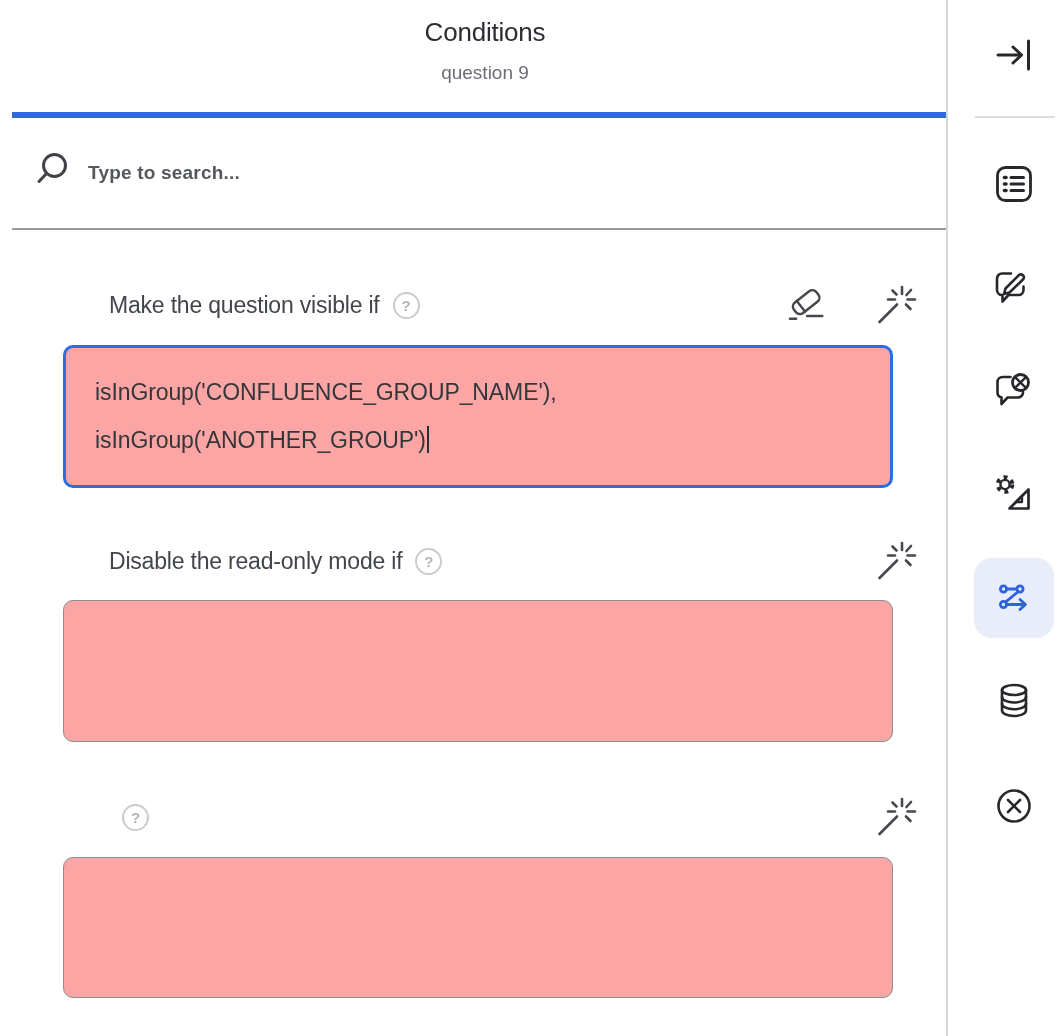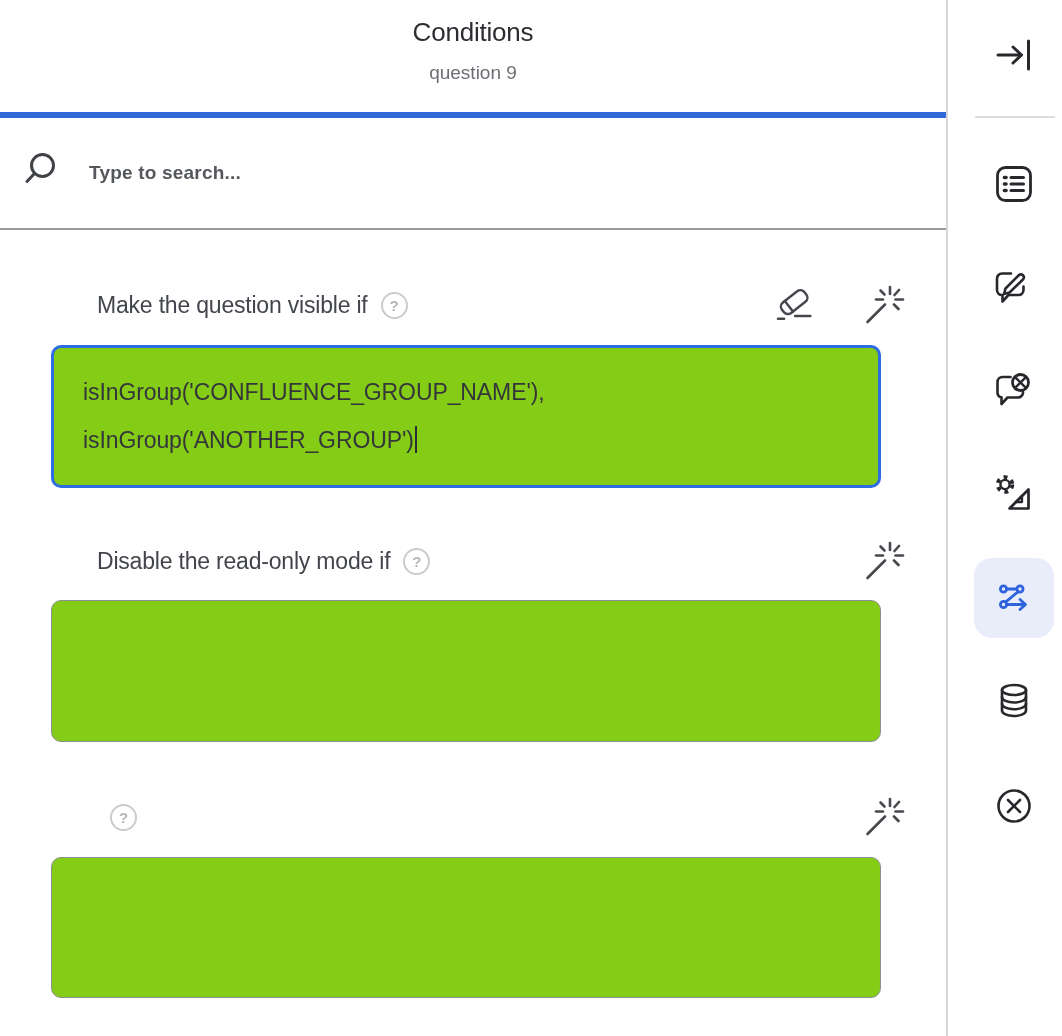--- a/index.html
+++ b/index.html
@@ -6,48 +6,48 @@
   body{
     width:1062px;height:1036px;position:relative;overflow:hidden;
     background:#ffffff;
     font-family:"Liberation Sans", sans-serif;
     -webkit-font-smoothing:antialiased;
   }
   *{box-sizing:border-box;}
   svg{display:block;fill:none;stroke:currentColor;stroke-linecap:round;stroke-linejoin:round;}
 
   
-  .panel{position:absolute;left:0;top:0;width:946px;height:1036px;background:#fff;}
+  .panel{position:absolute;left:12px;top:0;width:946px;height:1036px;background:#fff;}
 
   .title{position:absolute;left:0;top:17px;width:100%;text-align:center;
     font-size:26px;font-weight:500;color:#2b2d32;letter-spacing:-0.2px;}
   .subtitle{position:absolute;left:0;top:62px;width:100%;text-align:center;
     font-size:19px;font-weight:400;color:#6b6e74;}
   .blue-bar{position:absolute;left:0;top:112px;width:946px;height:6px;background:#3169d9;}
 
   .search-row{position:absolute;left:0;top:118px;width:946px;height:112px;
     border-bottom:2px solid #979a9f;display:flex;align-items:center;}
   .search-icon{color:#3f4247;margin-left:23px;width:44px;height:44px;flex:0 0 auto;}
-  .search-input{border:none;outline:none;background:transparent;margin-left:20px;
+  .search-input{border:none;outline:none;background:transparent;margin-left:7px;
     font-family:"Liberation Sans",sans-serif;font-size:19px;font-weight:700;color:#0f766e;
     letter-spacing:0.2px;width:700px;}
   .search-input::placeholder{color:#54575c;opacity:1;}
 
   .sec-row{position:absolute;left:52px;width:829px;height:40px;
     display:flex;align-items:center;padding-right:20px;margin-left:45px;}
   .row1{top:285px;} .row2{top:541px;} .row3{top:797px;}
   .sec-label{font-size:23px;color:#42454b;letter-spacing:-0.2px;white-space:nowrap;}
   .help{width:27px;height:27px;border:2.5px solid #cacbce;border-radius:50%;
     margin-left:13px;display:flex;align-items:center;justify-content:center;
     font-size:15px;font-weight:700;color:#b3b5b9;flex:0 0 auto;user-select:none;}
   .spacer{flex:1 1 auto;}
   .tool{border:none;background:transparent;padding:0;margin:0;cursor:pointer;color:#45484d;}
   .tool + .tool{margin-left:44px;}
 
-  .cond-box{position:absolute;left:51px;width:830px;border-radius:10px;background:#84cc16;
+  .cond-box{position:absolute;left:51px;width:830px;border-radius:10px;background:#fca5a5;
     font-size:23px;line-height:48px;color:#34363a;letter-spacing:-0.1px;
     padding:20px 26px 0 29px;white-space:pre-wrap;overflow:hidden;}
   .box1{top:345px;height:143px;border:3px solid #2e6ce2;}
   .box2{top:600px;height:142px;border:1.5px solid #8b8e93;}
   .box3{top:857px;height:141px;border:1.5px solid #8b8e93;}
   .val{display:inline;}
   .caret{display:inline-block;width:2px;height:27px;background:#2c2e33;
     margin-left:1px;vertical-align:-5px;}
 
   

